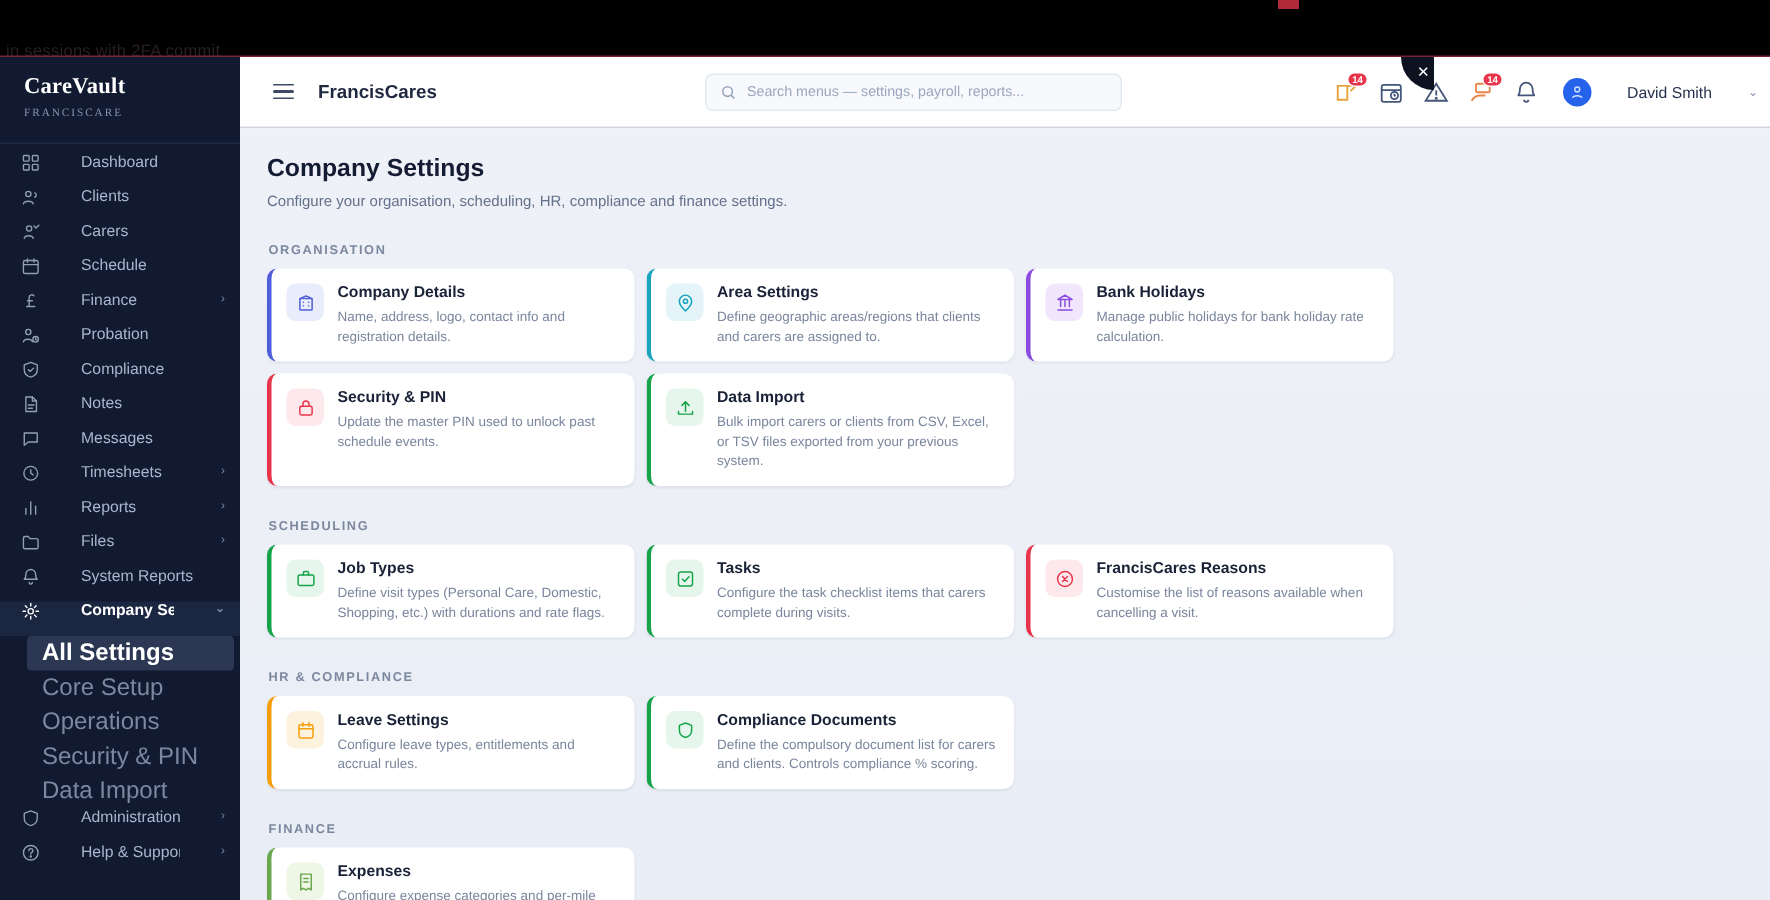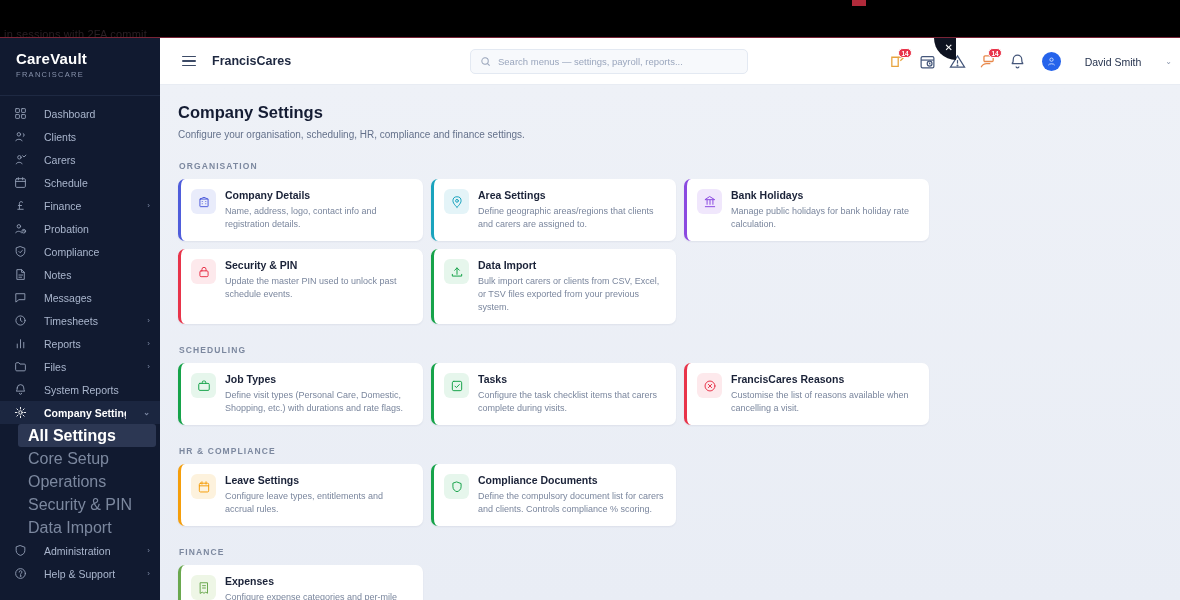--- a/index.html
+++ b/index.html
@@ -27,30 +27,30 @@
   .strip-mark {
     position: absolute; top: 0; left: 852px; width: 14px; height: 6px;
     background: #b02a3a;
   }
 
   
   .sidebar {
     position: absolute; top: 38px; left: 0; width: 160px; height: 562px;
     background: #111a30; color: #c9d2e4;
   }
-  .brand { padding: 12px 12px 10px 16px; }
+  .brand { padding: 12px 12px 10px 16px; font-family: Liberation Serif, serif; }
   .brand-name { font-size: 15px; font-weight: bold; color: #fff; letter-spacing: .2px; }
   .brand-sub {
     font-size: 7.5px; color: #8792ab; letter-spacing: 1.3px;
     margin-top: 3px; text-transform: uppercase;
   }
   .brand-rule { height: 1px; background: #1e2942; margin: 6px 0 6px 0; }
 
   .nav-item {
-    display: flex; align-items: center; gap: 17px;
+    display: flex; gap: 27px;
     height: 23px; padding: 0 10px 0 14px; font-size: 10.5px;
     color: #aab6cd; position: relative; cursor: pointer;
   }
   .nav-item .ico { width: 13px; height: 13px; flex: 0 0 13px; display: block; opacity: .85; }
   .nav-item .lbl { flex: 1; white-space: nowrap; overflow: hidden; }
   .nav-item .chev { font-size: 8px; color: #7c88a3; }
   .nav-item.active { background: #1b2640; color: #fff; font-weight: bold; }
   .nav-item.active .ico { opacity: 1; }
 
   .sub-item {

